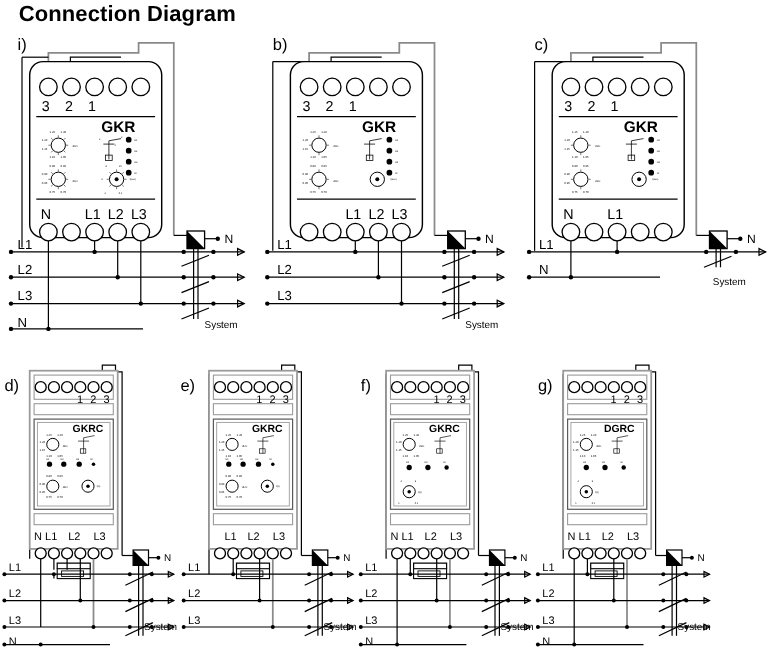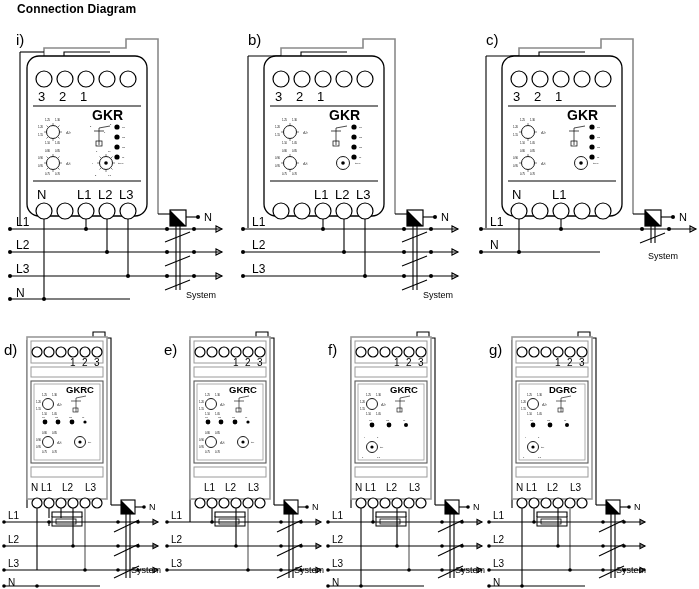--- a/index.html
+++ b/index.html
@@ -1,18 +1,18 @@
 <!DOCTYPE html>
 <html><head>
 <meta charset="utf-8">
 <style>
   html,body{margin:0;padding:0;background:#ffffff;}
   body{width:699px;height:589px;position:relative;
        font-family:"Liberation Sans",sans-serif;color:#000;overflow:hidden;}
-  #page-title{position:absolute;left:17px;top:2px;font-size:12px;font-weight:bold;letter-spacing:.1px;}
+  #page-title{position:absolute;left:17px;top:2px;font-size:20px;font-weight:bold;letter-spacing:.1px;}
   .canvas{position:absolute;left:0;top:0;width:699px;height:589px;}
   svg{display:block;}
   text{font-family:"Liberation Sans",sans-serif;fill:#000;}
   .lbl-panel{font-size:15px;}
   .lbl-term{font-size:13px;}
   .lbl-term-s{font-size:10px;}
   .lbl-bus{font-size:12px;}
   .lbl-bus-s{font-size:10px;}
   .lbl-brand{font-size:14px;font-weight:bold;}
   .lbl-brand-s{font-size:9.5px;font-weight:bold;}

